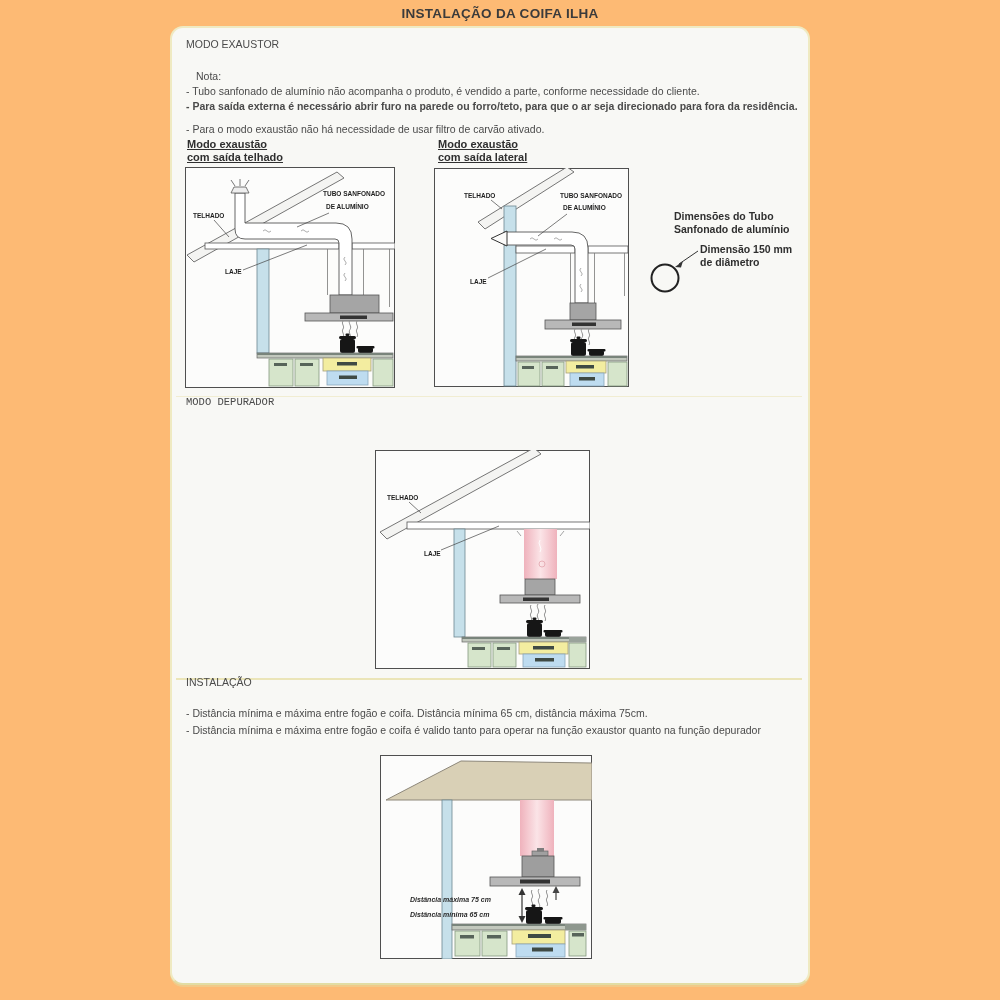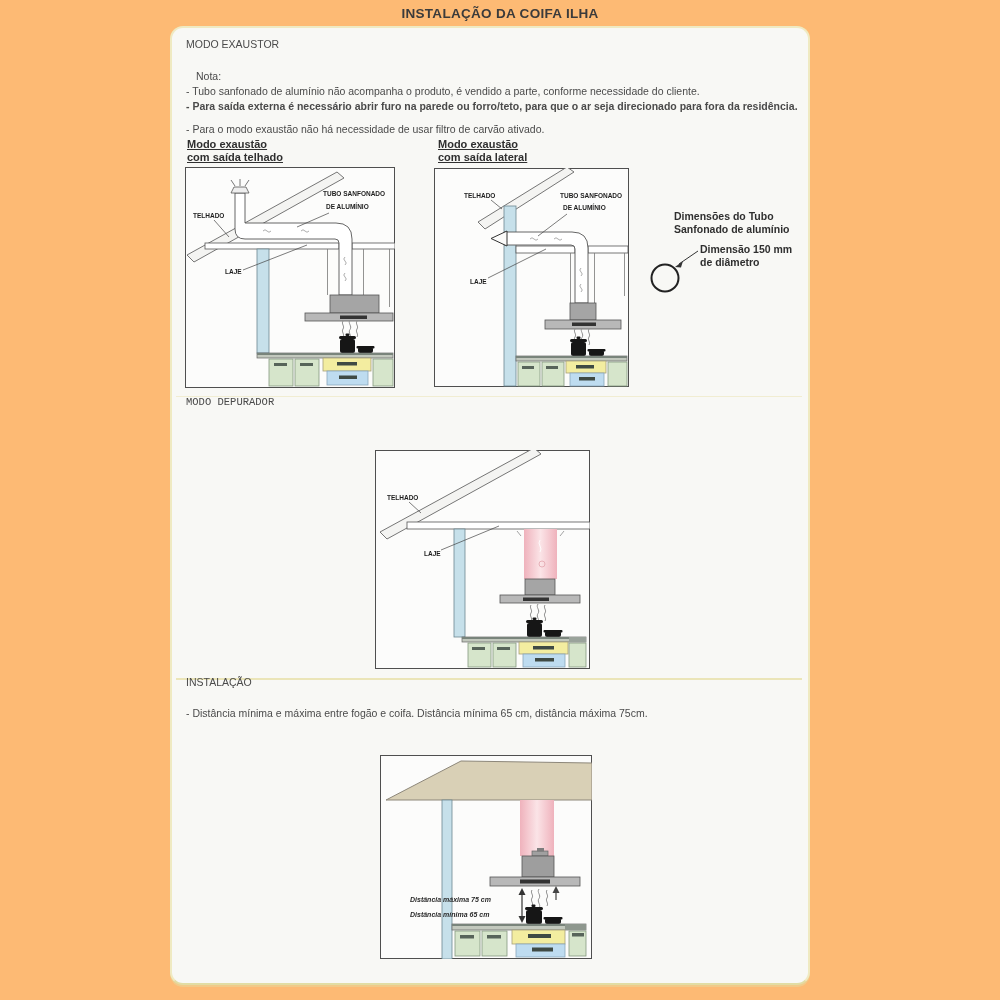--- a/index.html
+++ b/index.html
@@ -252,20 +252,21 @@
         <line x1="34" y1="52" x2="46" y2="63"></line>
         <line x1="66" y1="100" x2="124" y2="76"></line>
       </g>
       <text class="dlab" x="12" y="50">TELHADO</text>
       <text class="dlab" x="49" y="106">LAJE</text>
     </svg>
 
     <div class="divider strong" style="top:650px;"></div>
     <div class="sec-heading" style="top:648px;">INSTALAÇÃO</div>
     <div class="note" style="top:679px;">- Distância mínima e máxima entre fogão e coifa. Distância mínima 65 cm, distância máxima 75cm.</div>
+    <div class="note" style="top:696px;">- Distância mínima e máxima entre fogão e coifa é valido tanto para operar na função exaustor quanto na função depurador</div>
 
     <svg style="left:208px;top:727px;" width="212" height="204" viewBox="0 0 212 204">
       <defs>
         <linearGradient id="pink4" x1="0" y1="0" x2="1" y2="0">
           <stop offset="0" stop-color="#efb2bc"></stop>
             <stop offset="0.5" stop-color="#fbe4e7"></stop>
             <stop offset="1" stop-color="#efb2bc"></stop>
         </linearGradient>
       </defs>
       <rect x="0.5" y="0.5" width="211" height="203" fill="#fcfcfb" stroke="#4f4f4f"></rect>

